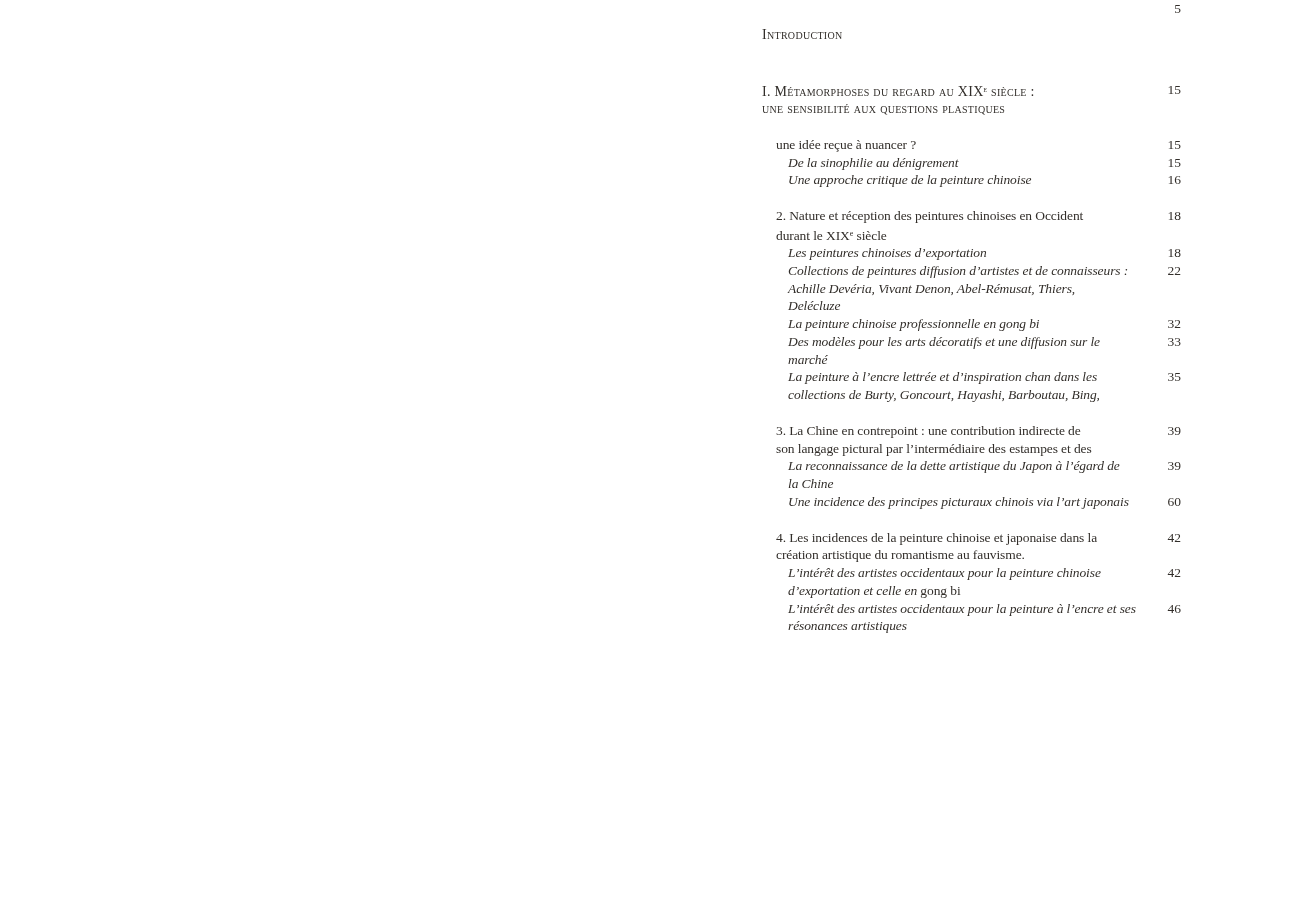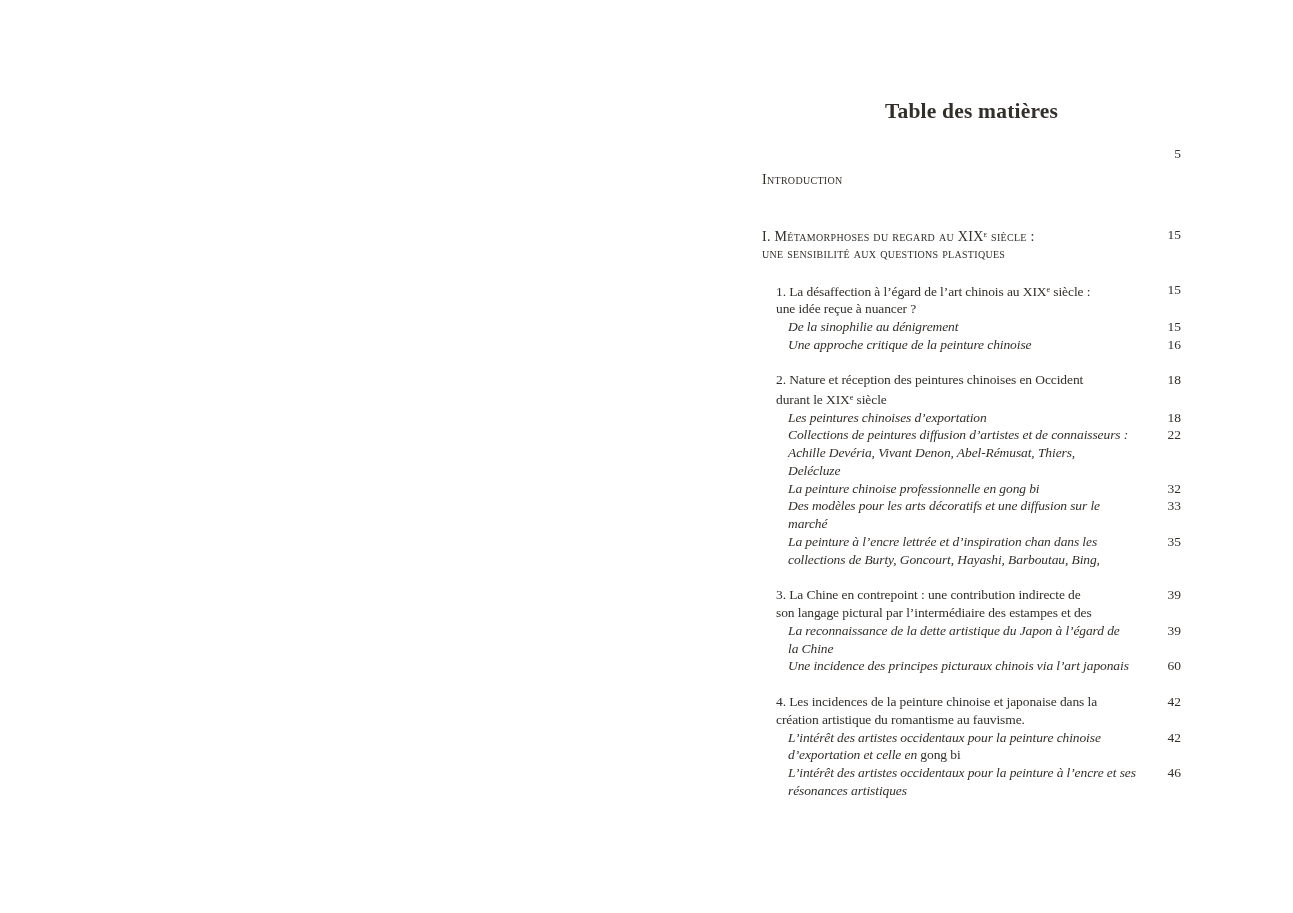--- a/index.html
+++ b/index.html
@@ -65,42 +65,40 @@
   .seg-sup {
     font-size: 0.6em;
     vertical-align: 0.45em;
     letter-spacing: 0;
   }
 </style>
 </head>
 <body>
 
 <div class="toc-column">
-  <div class="doc-title">Table des matières</div>
   <div>
       <div class="block number-line">
         <div class="lines"></div>
         <div class="pagenum">5</div>
       </div>
       <div class="block chapter">
         <div class="lines">
           <div class="line"><span class="seg seg-sc">Introduction</span></div>
         </div>
         <div class="pagenum"></div>
       </div>
       <div class="block chapter">
         <div class="lines">
           <div class="line"><span class="seg seg-sc">I. Métamorphoses du regard au XIX</span><span class="seg seg-sup">e</span><span class="seg seg-sc"> siècle :</span></div>
           <div class="line"><span class="seg seg-sc">une sensibilité aux questions plastiques</span></div>
         </div>
         <div class="pagenum">15</div>
       </div>
       <div class="block entry">
         <div class="lines">
-          <div class="line"><span class="seg seg-n">1. La désaffection à l’égard de l’art chinois au XIX</span><span class="seg seg-sup">e</span><span class="seg seg-n"> siècle :</span></div>
           <div class="line"><span class="seg seg-n">une idée reçue à nuancer ?</span></div>
         </div>
         <div class="pagenum">15</div>
       </div>
       <div class="block sub">
         <div class="lines">
           <div class="line"><span class="seg seg-i">De la sinophilie au dénigrement</span></div>
         </div>
         <div class="pagenum">15</div>
       </div>

